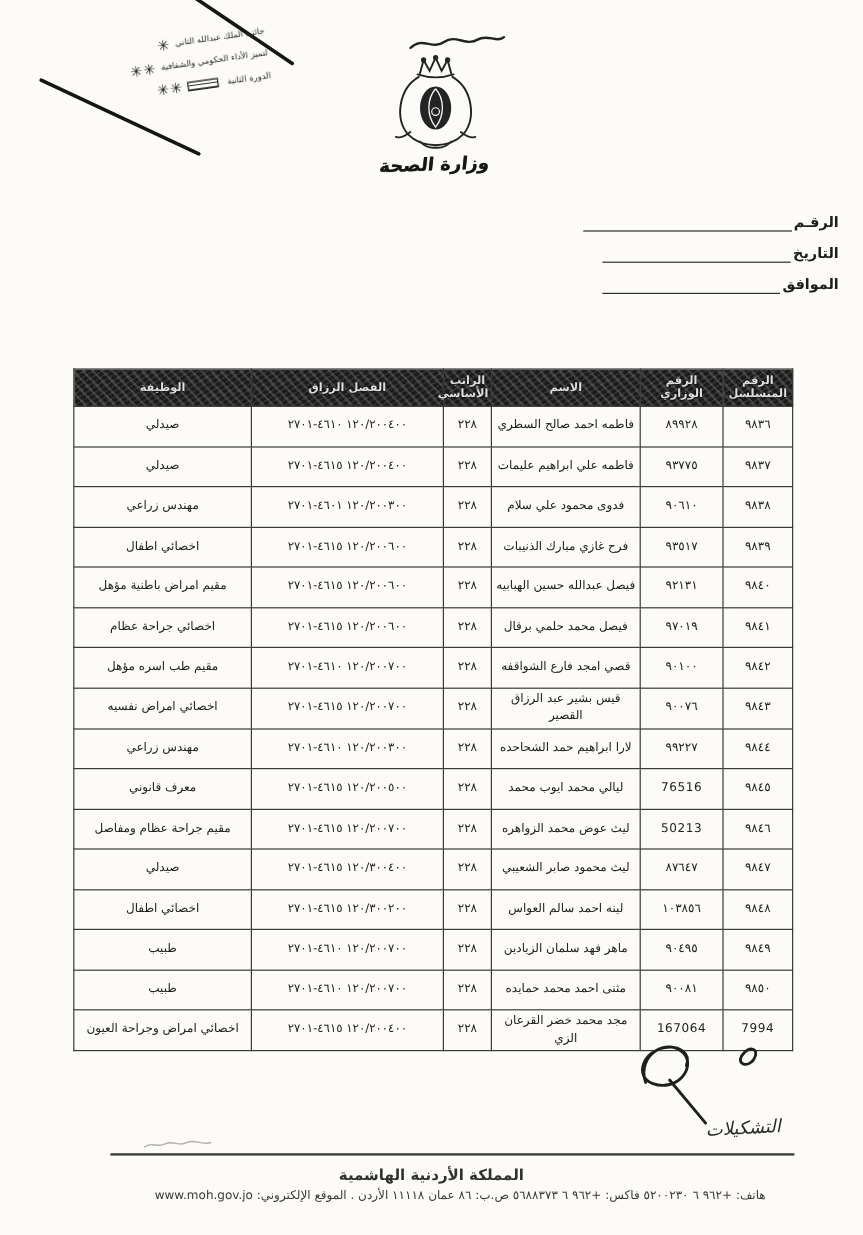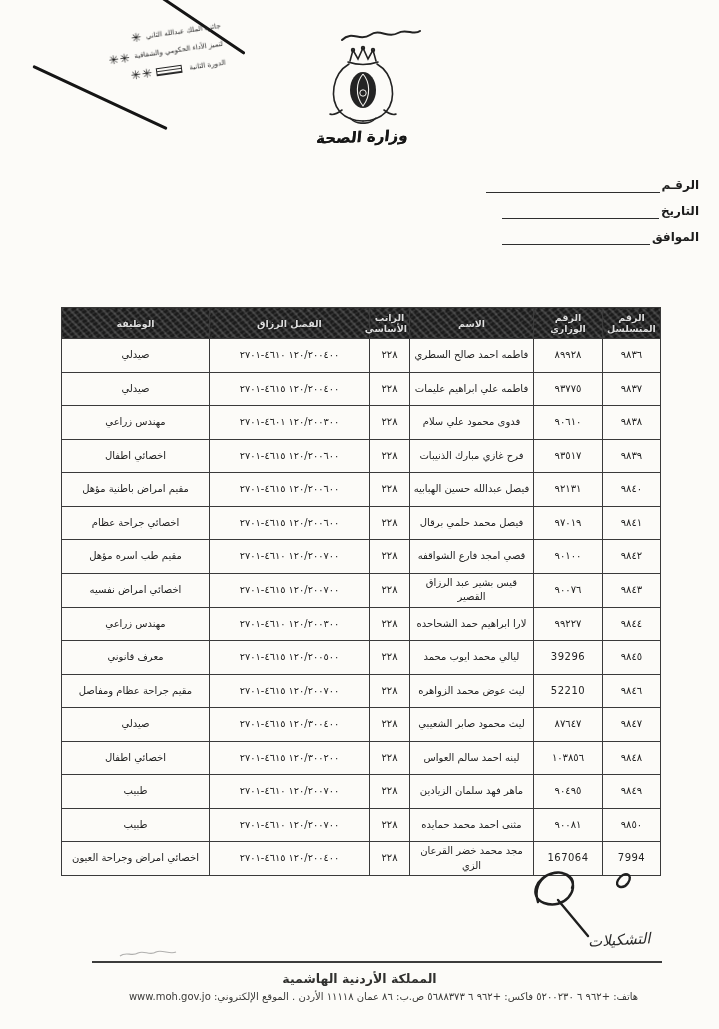--- a/index.html
+++ b/index.html
@@ -206,29 +206,29 @@
         <tr>
           <td class="num">٩٨٤٤</td>
           <td class="num">٩٩٢٢٧</td>
           <td>لارا ابراهيم حمد الشحاحده</td>
           <td class="num">٢٢٨</td>
           <td class="chapter">١٢٠/٢٠٠٣٠٠  ٤٦١٠-٢٧٠١</td>
           <td>مهندس زراعي</td>
         </tr>
         <tr>
           <td class="num">٩٨٤٥</td>
-          <td class="num">39296</td>
+          <td class="num">76516</td>
           <td>ليالي محمد ايوب محمد</td>
           <td class="num">٢٢٨</td>
           <td class="chapter">١٢٠/٢٠٠٥٠٠  ٤٦١٥-٢٧٠١</td>
           <td>معرف قانوني</td>
         </tr>
         <tr>
           <td class="num">٩٨٤٦</td>
-          <td class="num">52210</td>
+          <td class="num">50213</td>
           <td>ليث عوض محمد الزواهره</td>
           <td class="num">٢٢٨</td>
           <td class="chapter">١٢٠/٢٠٠٧٠٠  ٤٦١٥-٢٧٠١</td>
           <td>مقيم جراحة عظام ومفاصل</td>
         </tr>
         <tr>
           <td class="num">٩٨٤٧</td>
           <td class="num">٨٧٦٤٧</td>
           <td>ليث محمود صابر الشعيبي</td>
           <td class="num">٢٢٨</td>

